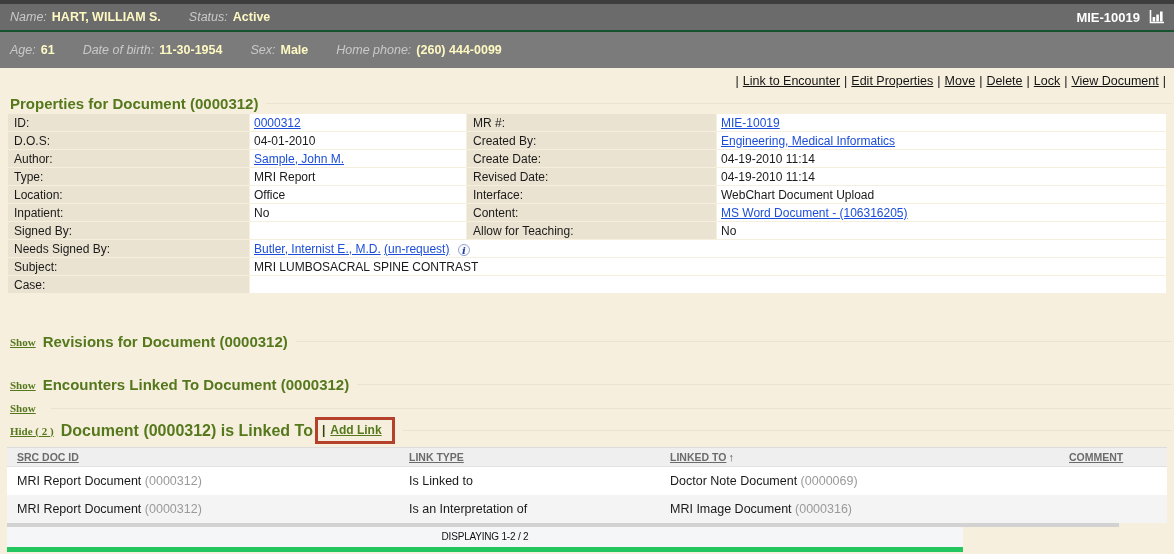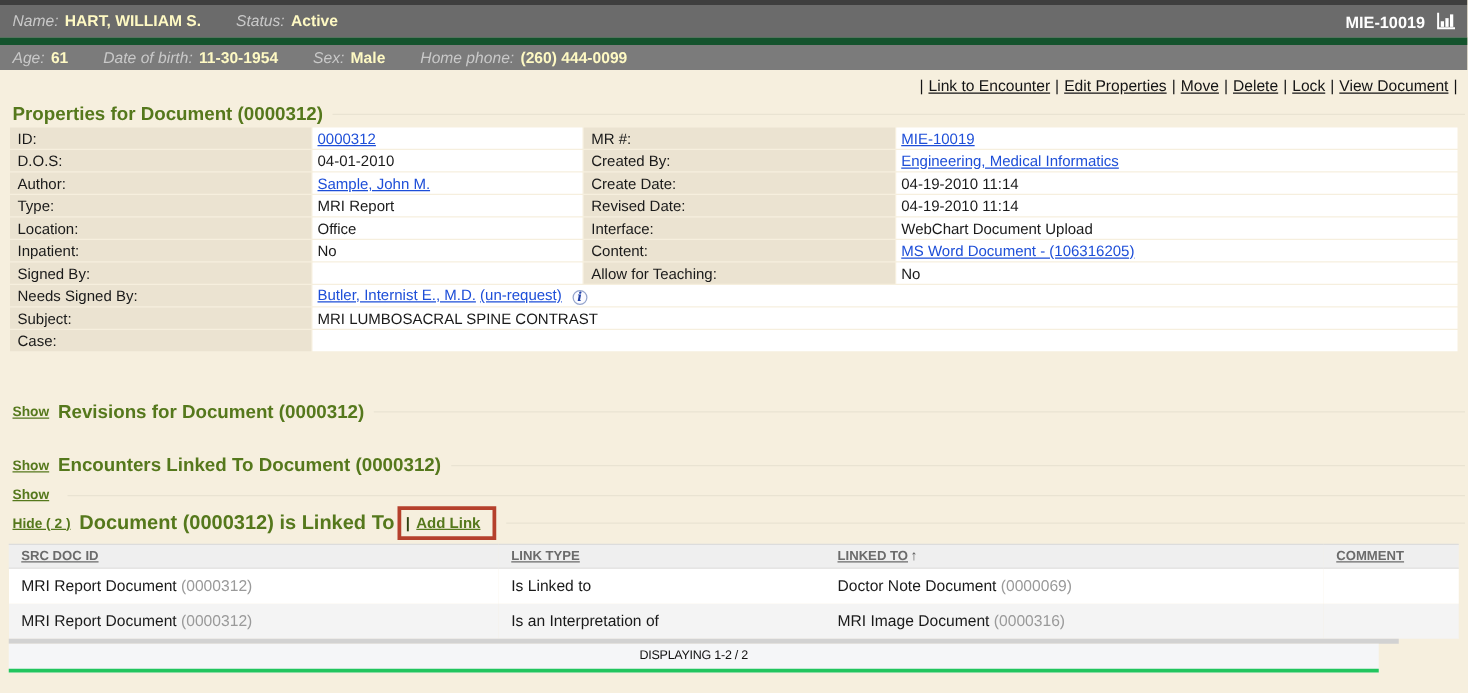--- a/index.html
+++ b/index.html
@@ -6,34 +6,34 @@
   html,body { margin:0; padding:0; }
   body {
     width:1174px; height:554px; overflow:hidden; position:relative;
     background:#f6efde; color:#1a1a1a;
     font-family:"Liberation Sans", sans-serif; font-size:12px;
   }
   
   .topstrip { height:4px; background:#3e3e3e; }
   .bar { display:flex; align-items:center; padding:0 10px; color:#fff; }
   .bar1 { height:26px; background:#6b6b6b; }
-  .bar2 { height:26px; background:#7b7b7b; border-top:6px solid #14532d; }
+  .bar2 { height:38px; background:#7b7b7b; border-top:2px solid #14532d; }
   .grp { display:flex; align-items:baseline; margin-right:28px; white-space:nowrap; }
   .blbl { color:#c9c9c9; margin-right:5px; font-size:12.5px;font-style:italic; }
   .bval { color:#fef9c3; font-weight:bold; font-size:12.5px; }
   .spacer { flex:1; }
   .mrn { color:#fff; font-weight:bold; font-size:13px; margin-right:9px; }
   .chart-ico { display:inline-flex; }
   
   .actions { text-align:right; padding:6px 4px 1px 0; white-space:nowrap; }
   .actions a { color:#141414; text-decoration:underline; font-size:12.5px; }
   .sep { color:#141414; margin:0 4px; font-size:12.5px; }
   
   .sec { display:flex; align-items:center; margin:0 2px 0 10px; }
-  .toggle { color:#55781c; font-weight:bold; font-size:11px; text-decoration:underline; margin-right:7px; white-space:nowrap; }
+  .toggle { color:#55781c; font-weight:bold; font-size:11px; text-decoration:underline; margin-right:7px; white-space:nowrap;font-family:Liberation Serif, serif; }
   .sec-title { color:#55781c; font-weight:bold; font-size:15px; white-space:nowrap; }
   .sec-title.big { font-size:16px; }
   .rule { flex:1; border-top:1px solid #e9e3d2; margin-left:8px; height:0; }
   
   table.props { border-collapse:separate; border-spacing:1px; width:1160px; margin:1px 7px 0; table-layout:fixed; }
   .props td { height:17px; padding:0 4px; vertical-align:middle; font-size:12px; overflow:hidden; white-space:nowrap; }
   td.plabel { background:#ebe3d1; padding-left:6px; color:#1a1a1a; }
   td.pval  { background:#ffffff; }
   a.blk { color:#1d4ed8; text-decoration:underline; }
   .info-icon { display:inline-block; width:12px; height:12px; margin-left:5px; border:1px solid #94a4cc;
@@ -53,21 +53,21 @@
   table.ltable { border-collapse:collapse; width:1160px; margin:3px 7px 0; table-layout:fixed; }
   .ltable th { background:#efefef; border-top:1px solid #dcdcdc; border-bottom:1px solid #e2e2e2;
     color:#6b6b6b; font-size:10.5px; font-weight:bold; text-align:left; padding:3px 4px 3px 10px; }
   .ltable th span.hlink { text-decoration:underline; }
   .sort-arrow { text-decoration:none; color:#555; font-size:11px; margin-left:2px; }
   .ltable td { font-size:12.5px; padding:7px 4px 7px 10px; white-space:nowrap; overflow:hidden; }
   tr.lrow1 td { background:#ffffff; }
   tr.lrow2 td { background:#f4f4f4; }
   .doc-num { color:#9a9a9a; }
   .scrollstrip { height:4px; background:#d2d2d2; width:1112px; margin:0 0 0 7px; }
-  .lfooter { width:1096px; margin-left:7px; background:#f5f6f8; border-bottom:3px solid #22c55e;
+  .lfooter { width:956px; margin-left:7px; background:#f5f6f8; border-bottom:5px solid #22c55e;
     text-align:center; font-size:10px; letter-spacing:-0.2px; color:#111; padding:4px 0 5px; }
 </style>
 </head>
 <body>
 
 <div class="topstrip"></div>
 
 <div class="bar bar1">
   <div class="grp">
     <span class="blbl">Name:</span>

